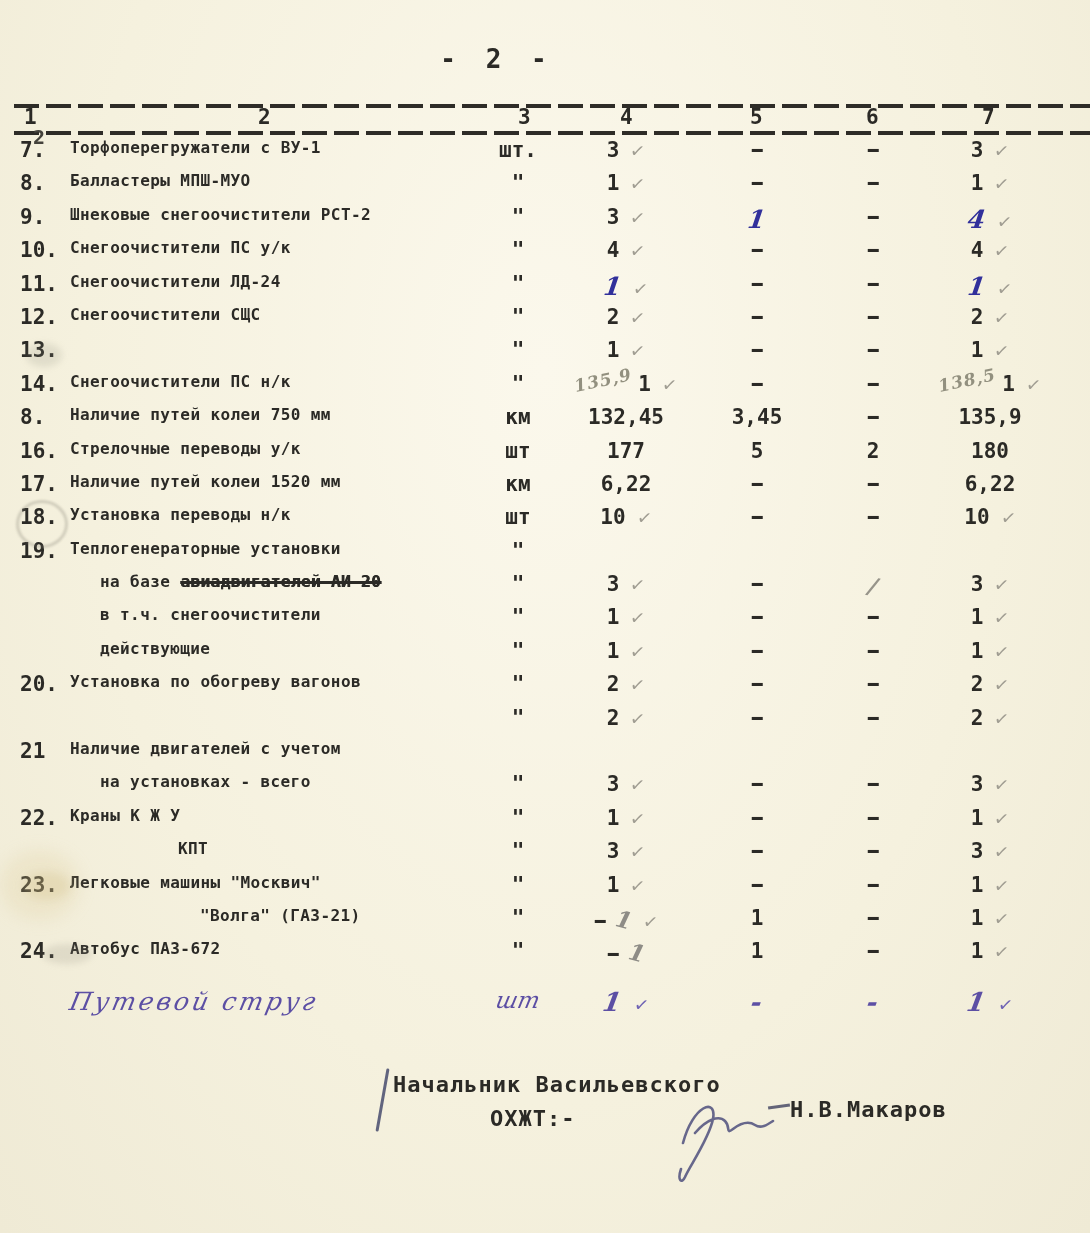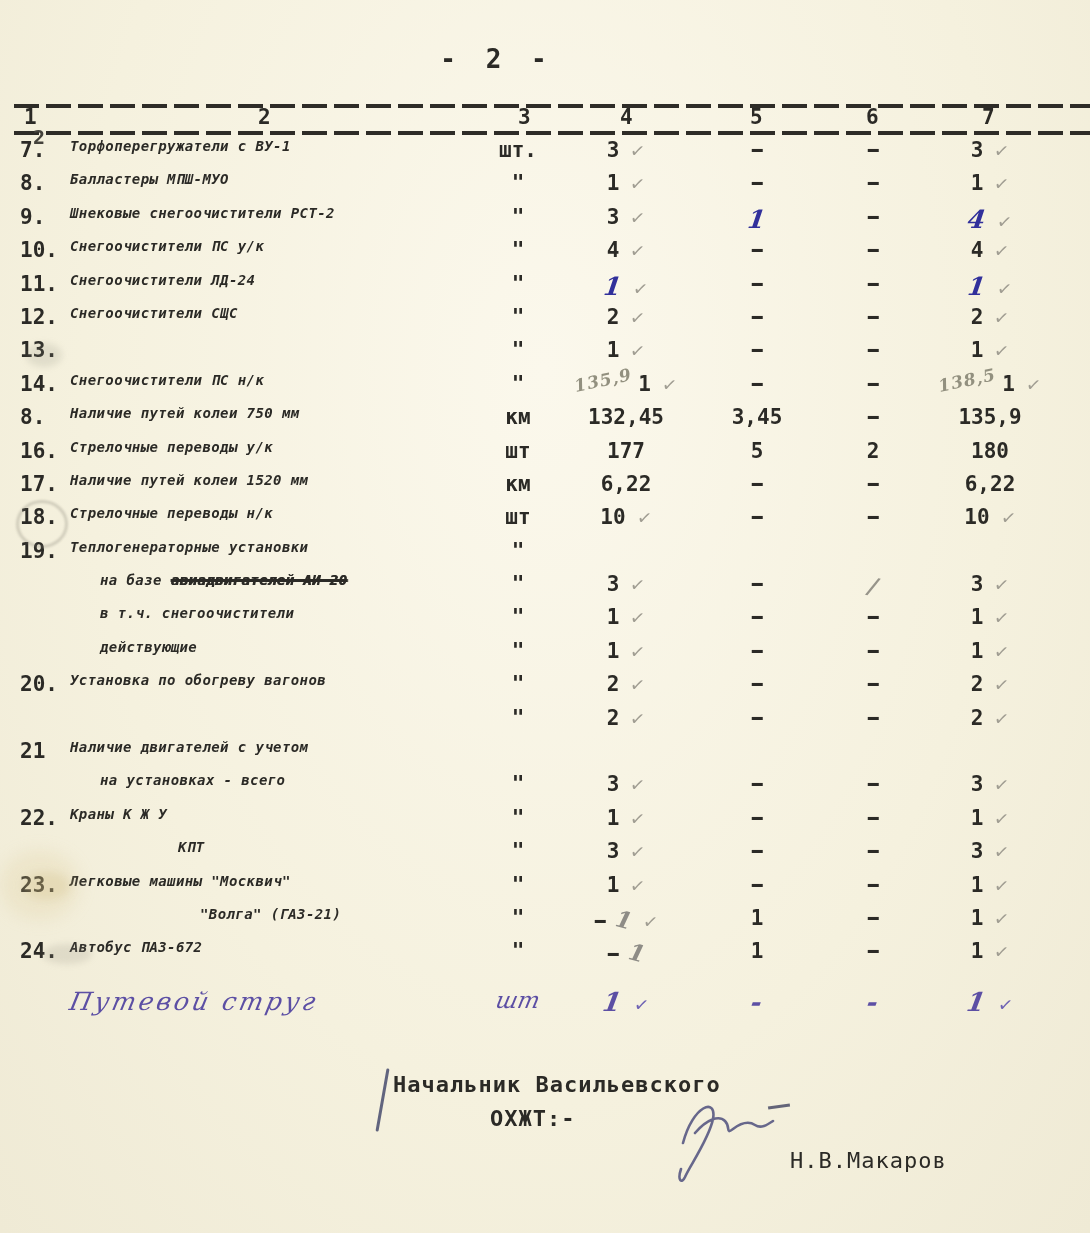--- a/index.html
+++ b/index.html
@@ -19,21 +19,21 @@
   #hline-top{top:104px;}
   #hline-bottom{top:131px;}
   .colnum{
     position:absolute;top:105px;font-size:21px;font-weight:700;
   }
   #table-body{position:absolute;top:138px;left:0;width:1090px;}
   .row{position:relative;height:33.4px;}
   .row.script-row{height:52px;padding-top:14px;}
   .num{position:absolute;left:20px;font-size:21px;font-weight:700;white-space:nowrap;}
   .ghost-num{position:absolute;left:33px;top:-13px;font-size:20px;font-weight:700;color:#44423b;}
-  .label{position:absolute;left:70px;font-size:14px;font-weight:700;white-space:nowrap;letter-spacing:0.4px;font-style:italic;}
+  .label{position:absolute;left:70px;font-size:16px;font-weight:700;white-space:nowrap;letter-spacing:0.4px;}
   .label.indent-1{left:100px;}
   .label.indent-2{left:170px;margin-left:8px;}
   .label.indent-3{left:200px;}
   .unit{position:absolute;left:472px;width:92px;text-align:center;font-size:21px;font-weight:700;}
   .cell{position:absolute;font-size:21px;font-weight:700;text-align:center;white-space:nowrap;}
   .cell.c4{left:556px;width:140px;}
   .cell.c5{left:698px;width:118px;}
   .cell.c6{left:816px;width:114px;}
   .cell.c7{left:926px;width:128px;}
   .val.dash{display:inline-block;transform:scaleX(1.7);font-weight:800;}
@@ -52,21 +52,21 @@
     transform:rotate(8deg);font-weight:400;font-family:"DejaVu Sans", sans-serif;
   }
   .check.violet-check{color:#6f63b4;}
   .note{
     font-family:"DejaVu Serif", serif;font-style:italic;color:#92907f;font-size:17px;
     margin-right:5px;display:inline-block;transform:rotate(-12deg) translateY(-5px);letter-spacing:1px;
   }
   .struck{text-decoration:line-through;text-decoration-thickness:2.5px;text-shadow:0.7px 0 0 #2b2a26;}
   .footer-line1{position:absolute;top:1072px;left:393px;font-size:22px;font-weight:700;letter-spacing:1px;}
   .footer-line2{position:absolute;top:1098px;left:490px;font-size:22px;font-weight:700;letter-spacing:1px;margin-top:8px;}
-  .footer-name{position:absolute;top:1148px;left:790px;font-size:22px;font-weight:400;letter-spacing:1px;}
+  .footer-name{position:absolute;top:1097px;left:790px;font-size:22px;font-weight:700;letter-spacing:1px;}
   .sig-slash{position:absolute;left:381px;top:1068px;width:3px;height:64px;background:#474b6d;transform:rotate(10deg);border-radius:2px;opacity:.85;}
   .sig-dash{position:absolute;left:768px;top:1105px;width:22px;height:3px;background:#3f415f;transform:rotate(-8deg);opacity:.8;}
   #signature-svg{position:absolute;left:655px;top:1085px;}
   .stain{position:absolute;border-radius:50%;pointer-events:none;}
   #stain-1{left:26px;top:343px;width:36px;height:24px;background:rgba(140,136,120,.18);filter:blur(3px);}
   #stain-2{left:16px;top:500px;width:46px;height:42px;border:3px solid rgba(130,127,112,.30);filter:blur(1px);}
   #stain-3{left:24px;top:872px;width:46px;height:28px;background:rgba(205,185,125,.25);filter:blur(4px);}
   #stain-4{left:42px;top:944px;width:50px;height:20px;background:rgba(150,146,128,.20);filter:blur(3px);}
   #stain-5{left:0px;top:850px;width:80px;height:70px;background:rgba(215,195,135,.18);filter:blur(8px);}
 </style>
@@ -182,21 +182,21 @@
     <span class="num">17.</span>
     <span class="label">Наличие путей колеи 1520 мм</span>
     <span class="unit">км</span>
     <span class="cell c4"><span class="val typed">6,22</span></span>
     <span class="cell c5"><span class="val typed dash">-</span></span>
     <span class="cell c6"><span class="val typed dash">-</span></span>
     <span class="cell c7"><span class="val typed">6,22</span></span>
   </div>
     <div class="row">
     <span class="num">18.</span>
-    <span class="label">Стрелочные переводы н/к</span>
+    <span class="label">Установка переводы н/к</span>
     <span class="unit">шт</span>
     <span class="cell c4"><span class="val typed">10</span><span class="check">✓</span></span>
     <span class="cell c5"><span class="val typed dash">-</span></span>
     <span class="cell c6"><span class="val typed dash">-</span></span>
     <span class="cell c7"><span class="val typed">10</span><span class="check">✓</span></span>
   </div>
     <div class="row">
     <span class="num">19.</span>
     <span class="label">Теплогенераторные установки</span>
     <span class="unit">"</span>

